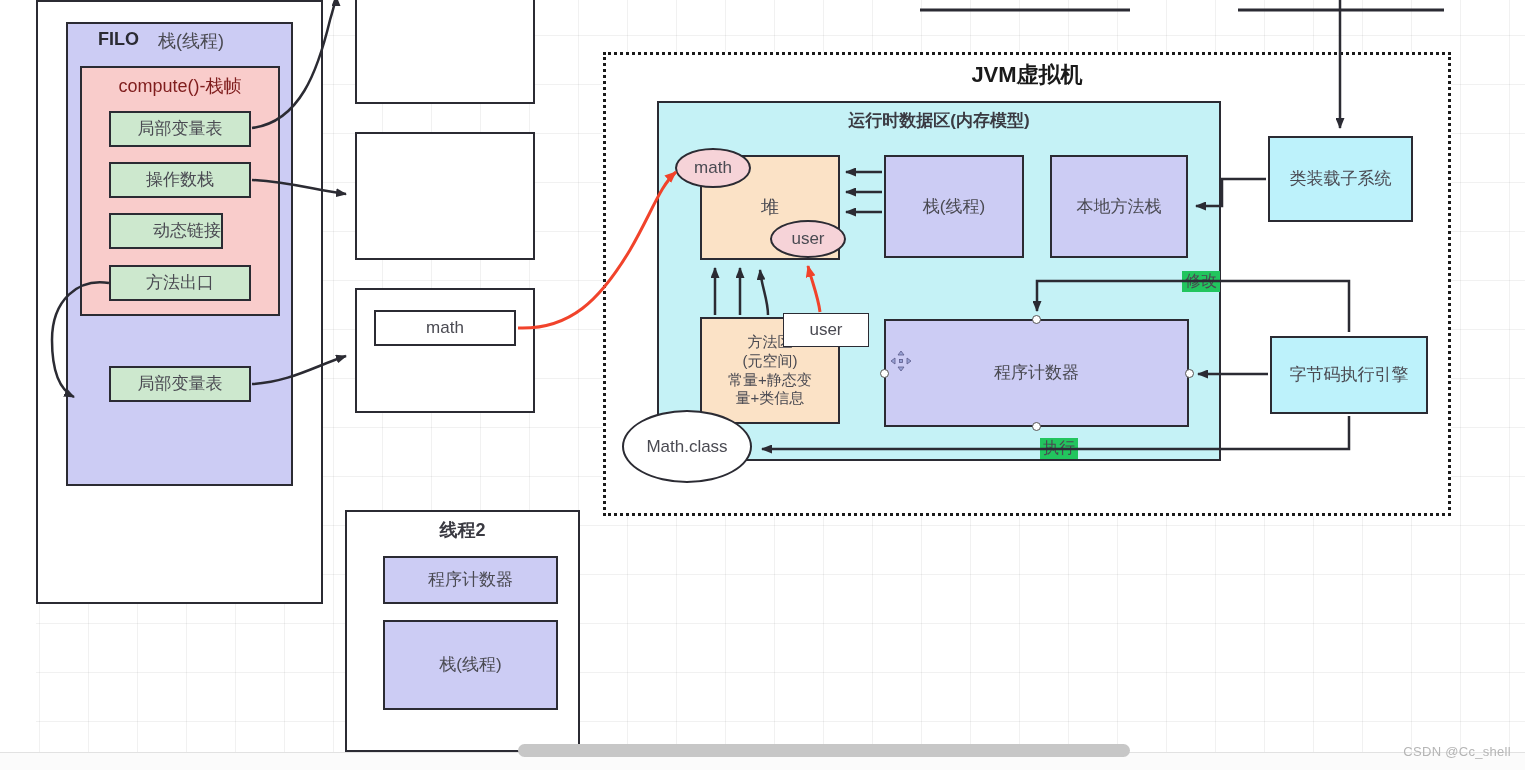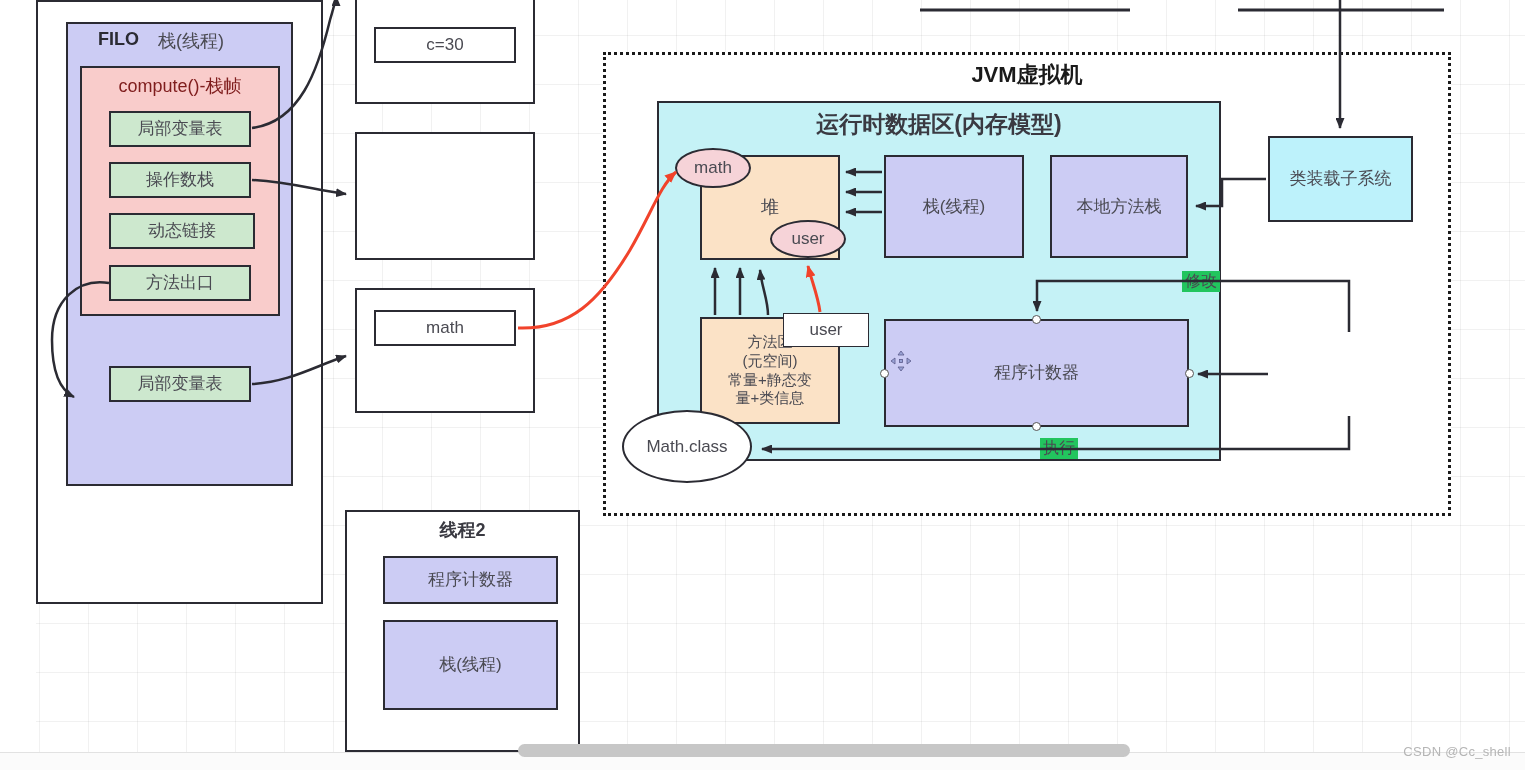--- a/index.html
+++ b/index.html
@@ -145,35 +145,32 @@
 
   <div class="box-title" style="left:80px;top:66px;width:200px;height:250px;background:#f9cccb;">
     <span style="font-size:18px;color:#7f1d1d;">compute()-栈帧</span>
   </div>
   <div class="box" style="left:109px;top:111px;width:142px;height:36px;background:#cde8ce;">
     <span>局部变量表</span>
   </div>
   <div class="box" style="left:109px;top:162px;width:142px;height:36px;background:#cde8ce;text-align:right;">
     <span>操作数栈</span>
   </div>
-  <div class="box" style="left:109px;top:213px;width:146px;height:36px;background:#cde8ce;">
+  <div class="box" style="left:109px;top:213px;width:114px;height:36px;background:#cde8ce;justify-content:flex-end;">
     <span>动态链接</span>
   </div>
   <div class="box" style="left:109px;top:265px;width:142px;height:36px;background:#cde8ce;">
     <span>方法出口</span>
   </div>
 
   <div class="box" style="left:109px;top:366px;width:142px;height:36px;background:#cde8ce;">
     <span>局部变量表</span>
   </div>
 
   <div class="box" style="left:355px;top:-40px;width:180px;height:144px;background:#ffffff;"></div>
-  <div class="box" style="left:374px;top:27px;width:142px;height:36px;background:#ffffff;">
-    <span>c=30</span>
-  </div>
 
   <div class="box" style="left:355px;top:132px;width:180px;height:128px;background:#ffffff;">
     <span></span>
   </div>
 
   <div class="box" style="left:355px;top:288px;width:180px;height:125px;background:#ffffff;"></div>
   <div class="box" style="left:374px;top:310px;width:142px;height:36px;background:#ffffff;">
     <span>math</span>
   </div>
 
@@ -186,21 +183,21 @@
   <div class="box" style="left:383px;top:620px;width:175px;height:90px;background:#ccccf4;">
     <span>栈(线程)</span>
   </div>
 
   <div style="position:absolute;left:603px;top:52px;width:848px;height:464px;
               border:3px dotted #1a1a1a;box-sizing:border-box;background:transparent;"></div>
   <div style="position:absolute;left:603px;top:60px;width:848px;text-align:center;
               font-size:22px;font-weight:bold;color:#1a1a1a;">JVM虚拟机</div>
 
   <div class="box-title" style="left:657px;top:101px;width:564px;height:360px;background:#c5f2f6;">
-    <span style="font-weight:bold;font-size:23px;color:#3a3a42;">运行时数据区(内存模型)</span>
+    <span style="font-weight:bold;font-size:17px;color:#3a3a42;">运行时数据区(内存模型)</span>
   </div>
 
   <div class="box" style="left:700px;top:155px;width:140px;height:105px;background:#fbe2c6;">
     <span style="font-size:18px;">堆</span>
   </div>
   <div class="ellipse" style="left:675px;top:148px;width:76px;height:40px;background:#f6d3d8;">
     <span>math</span>
   </div>
   <div class="ellipse" style="left:770px;top:220px;width:76px;height:38px;background:#f6d3d8;">
     <span>user</span>
@@ -243,20 +240,23 @@
       <polygon points="11,21 14,17 8,17"></polygon>
       <polygon points="1,11 5,8 5,14"></polygon>
       <polygon points="21,11 17,8 17,14"></polygon>
       <rect x="9.5" y="9.5" width="3" height="3"></rect>
     </g>
   </svg>
 
   <div class="box" style="left:1268px;top:136px;width:145px;height:86px;background:#bdf2fb;">
     <span>类装载子系统</span>
   </div>
+  <div class="box" style="left:1270px;top:336px;width:158px;height:78px;background:#bdf2fb;">
+    <span>字节码执行引擎</span>
+  </div>
 
   <div class="lbl" style="left:1182px;top:271px;">修改</div>
   <div class="lbl" style="left:1040px;top:438px;">执行</div>
 
   <svg class="overlay">
     <defs>
       <marker id="ah" markerWidth="11" markerHeight="9" refX="10" refY="4.5" orient="auto" markerUnits="userSpaceOnUse">
         <polygon points="0,0 11,4.5 0,9" fill="#2b2b33"></polygon>
       </marker>
       <marker id="ahr" markerWidth="12" markerHeight="10" refX="11" refY="5" orient="auto" markerUnits="userSpaceOnUse">

